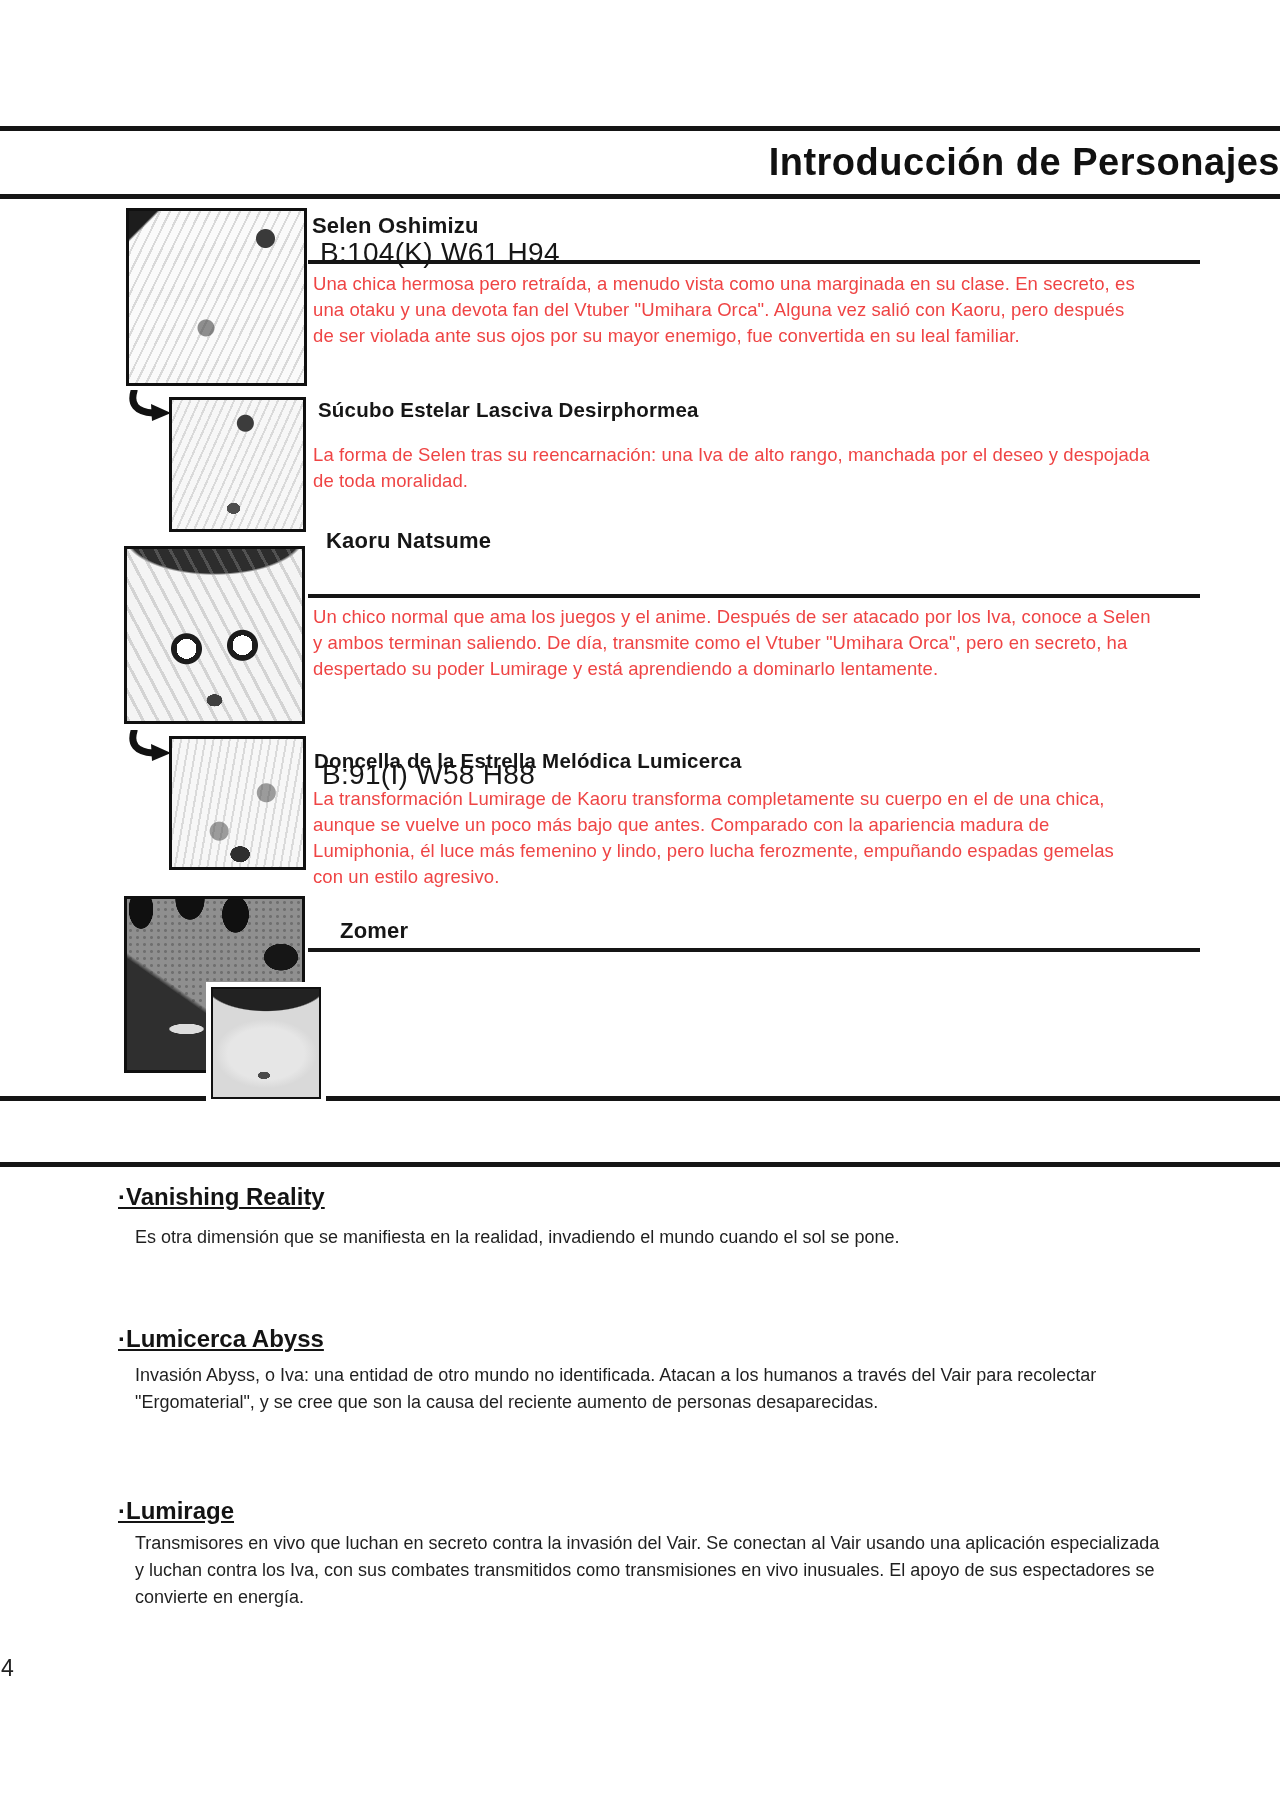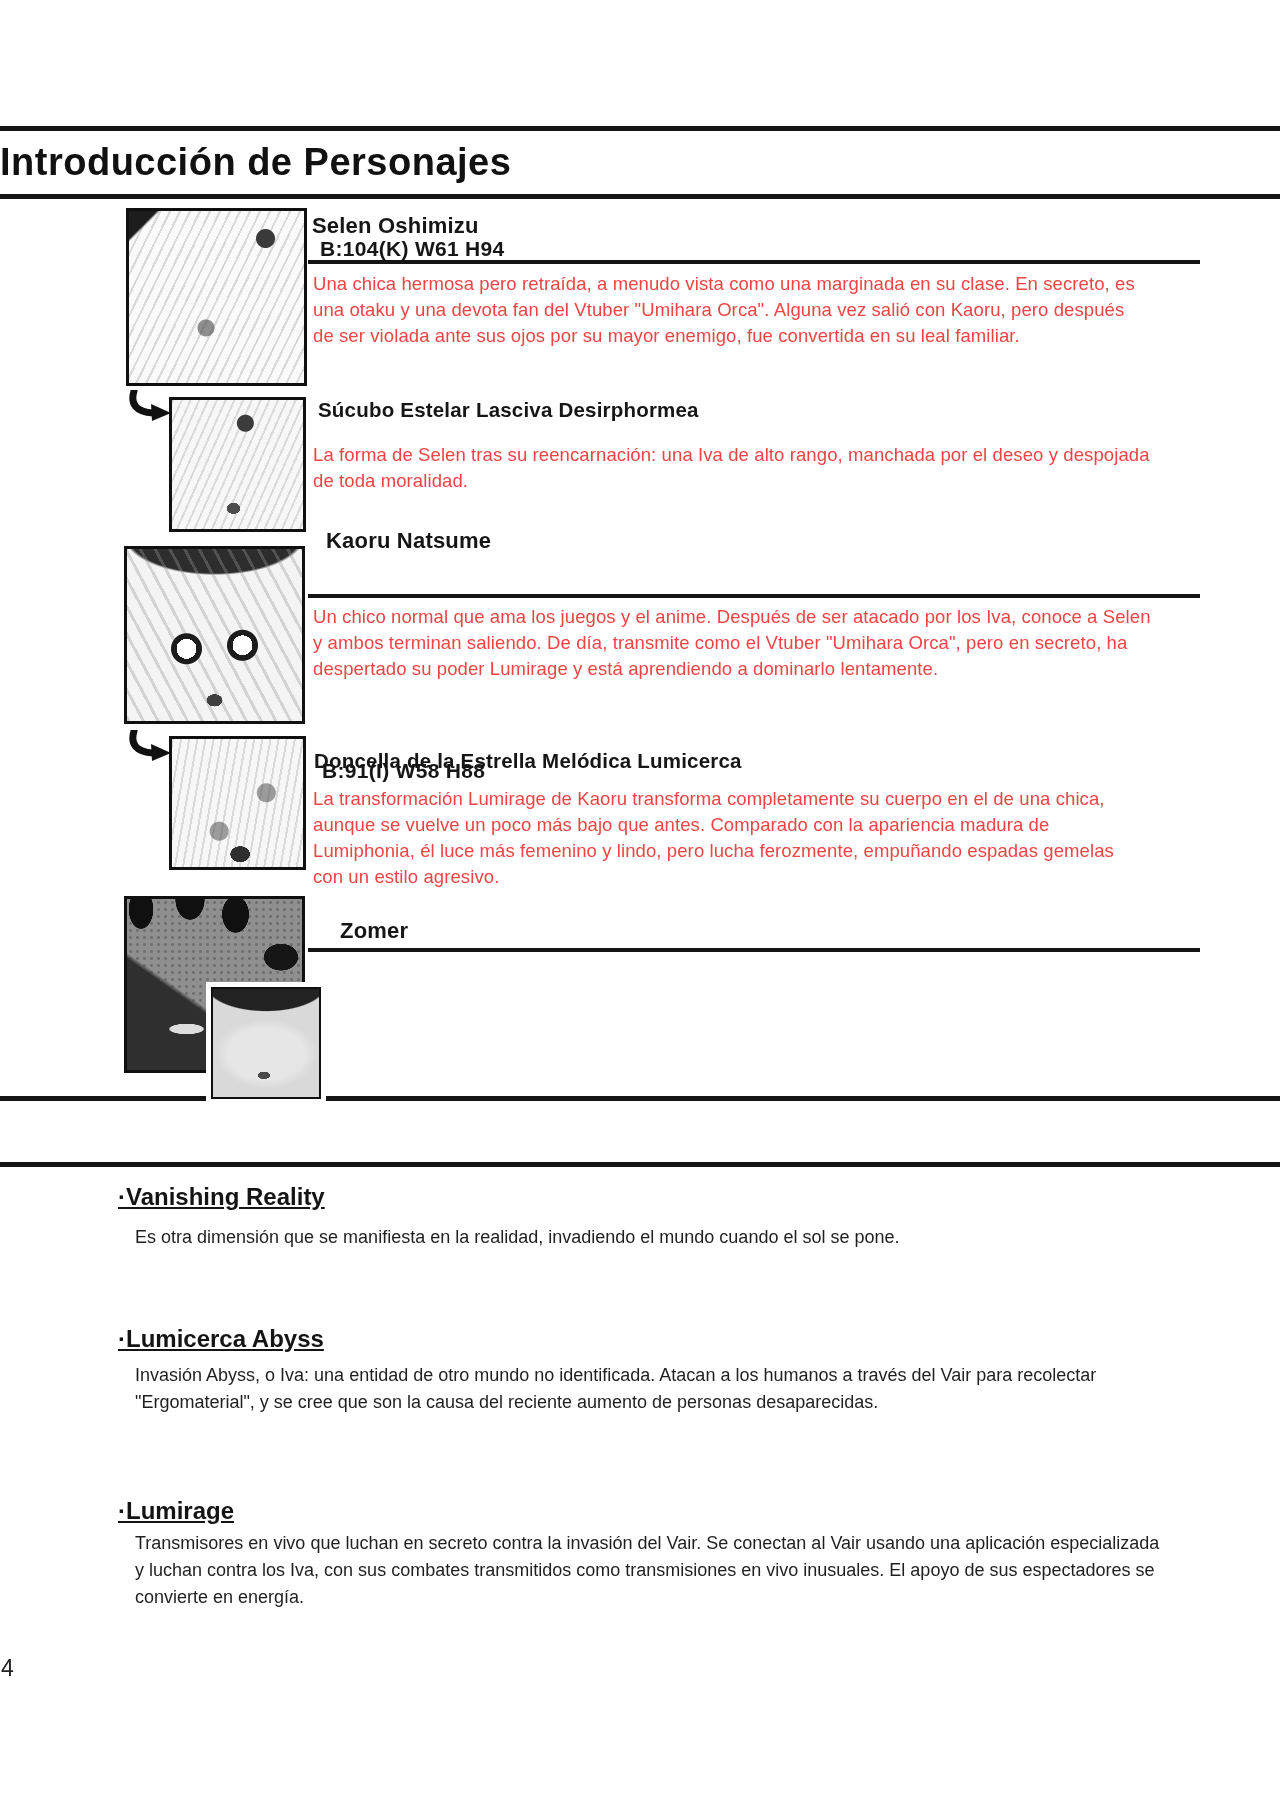--- a/index.html
+++ b/index.html
@@ -1,23 +1,23 @@
 <!DOCTYPE html>
 <html><head>
 <meta charset="utf-8">
 <style>
   html,body{margin:0;padding:0;background:#ffffff;}
   #page{position:relative;width:1280px;height:1807px;background:#ffffff;overflow:hidden;
         font-family:"Liberation Sans", sans-serif;color:#1a1a1a;}
   .rule{position:absolute;background:#151515;}
   .fullrule{position:absolute;left:0;width:1280px;background:#151515;}
-  .sec-title{position:absolute;left:0;width:1280px;text-align:left;font-weight:bold;
+  .sec-title{position:absolute;left:0;width:1280px;text-align:right;font-weight:bold;
              letter-spacing:0.5px;color:#111;}
   .char-name{position:absolute;font-size:22px;font-weight:bold;color:#161616;letter-spacing:0.2px;}
-  .char-stats{position:absolute;font-size:21px;font-weight:bold;color:#161616;letter-spacing:0.3px;}
+  .char-stats{position:absolute;font-size:28px;font-weight:normal;color:#161616;letter-spacing:0.3px;}
   .desc{position:absolute;font-size:18.5px;line-height:26px;color:#ef4444;white-space:pre-line;
         letter-spacing:0.1px;}
   .gloss-term{position:absolute;font-size:24px;font-weight:bold;color:#141414;text-decoration:underline;}
   .gloss-def{position:absolute;font-size:18px;line-height:27px;color:#1f1f1f;white-space:pre-line;}
   .portrait{position:absolute;border:3px solid #101010;box-sizing:border-box;}
   .pt-selen{background:
       radial-gradient(circle at 78% 16%, #3a3a3a 0 9px, transparent 10px),
       radial-gradient(circle at 44% 68%, rgba(70,70,70,.6) 0 8px, transparent 9px),
       linear-gradient(135deg, #1d1d1d 0 8%, transparent 9%),
       repeating-linear-gradient(116deg, rgba(140,140,140,.30) 0 2px, transparent 2px 9px),

